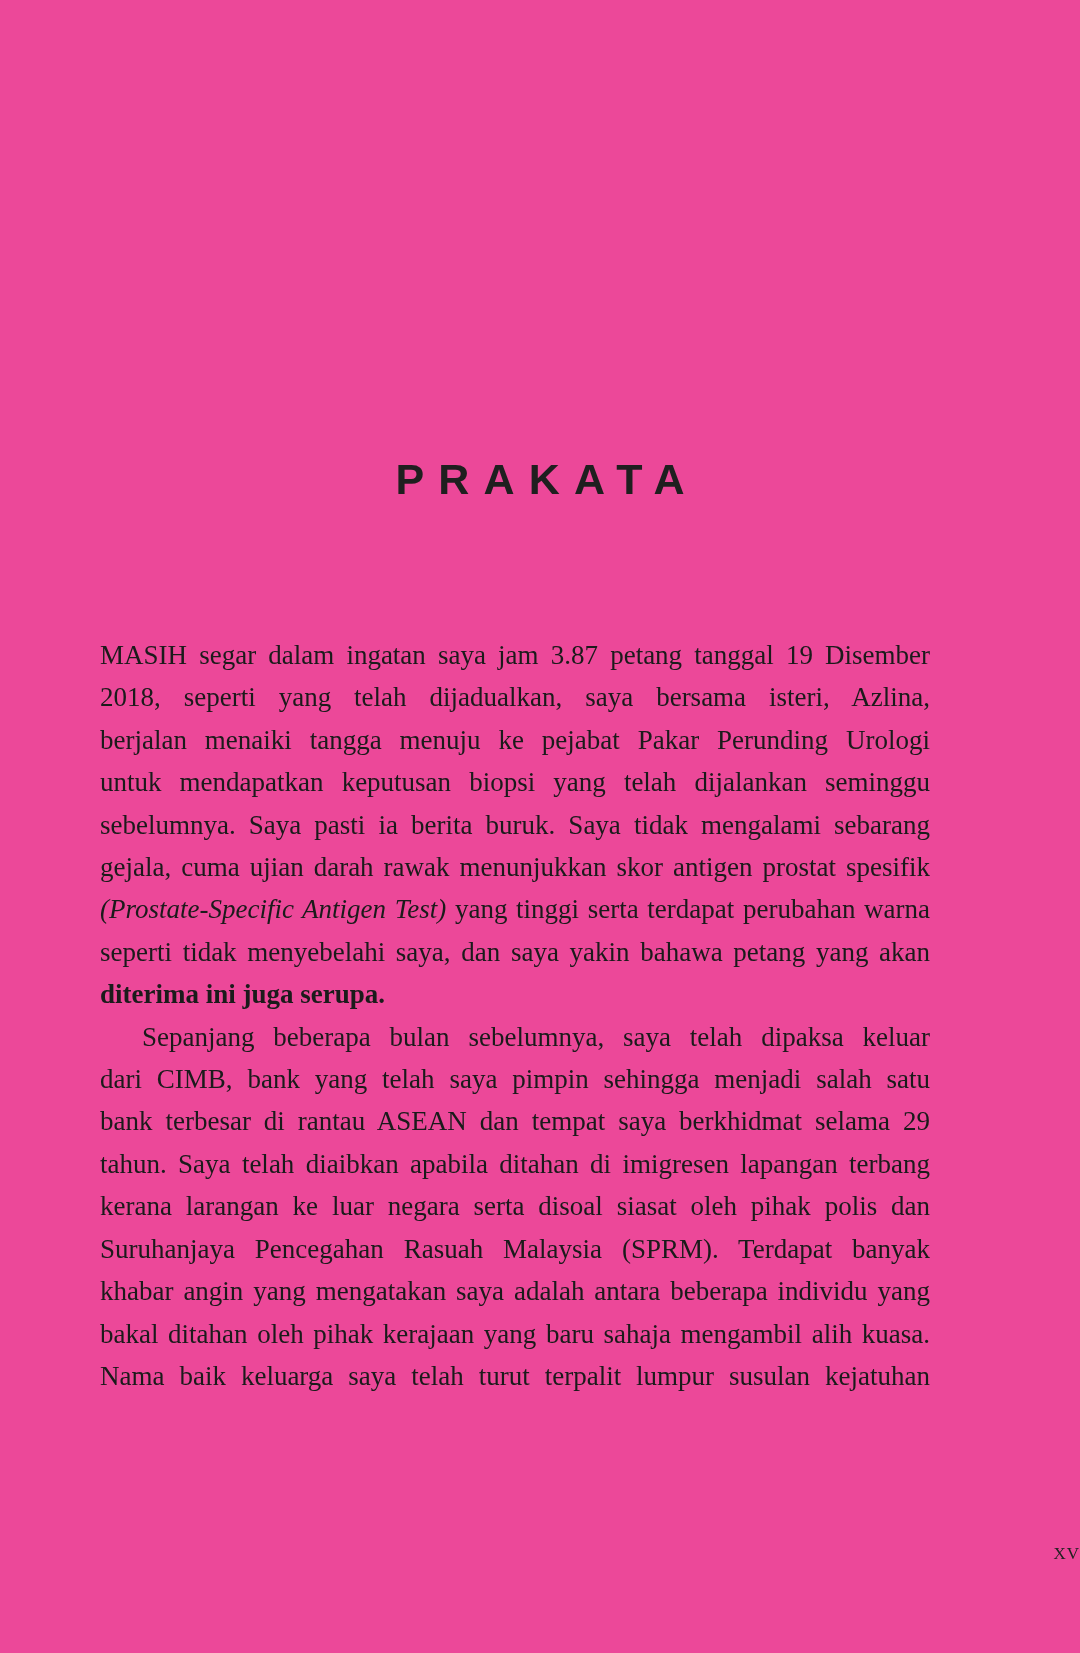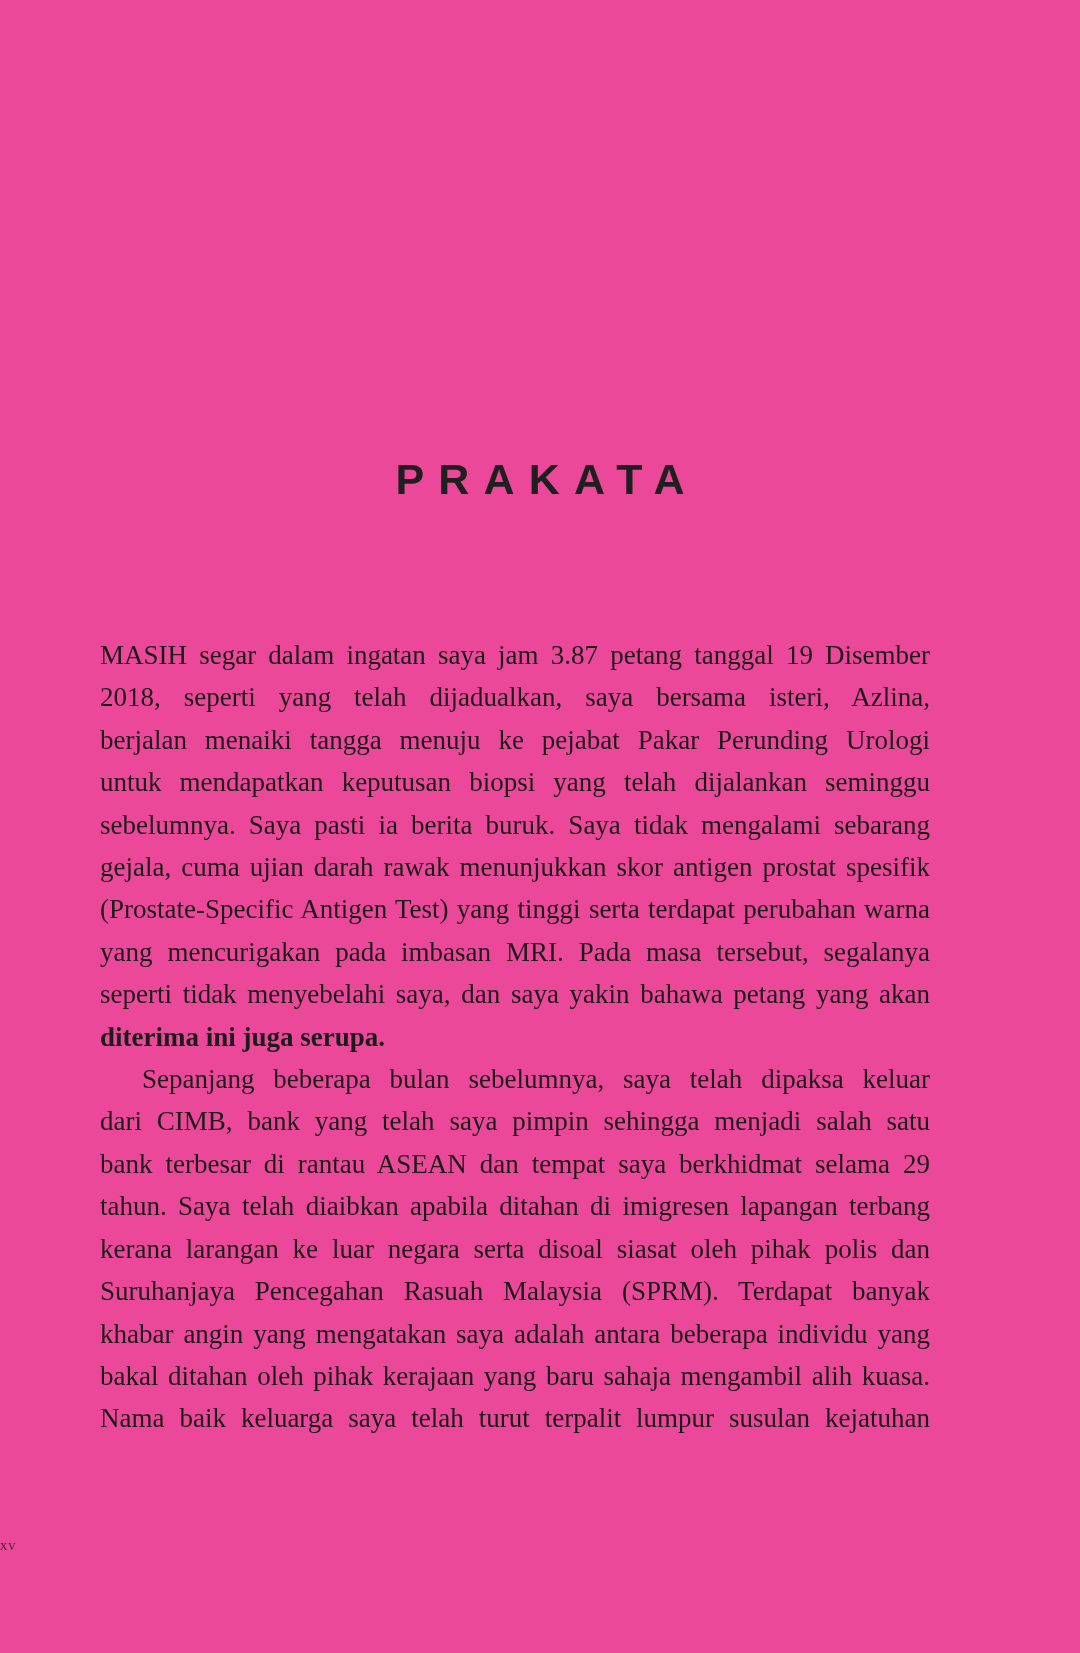--- a/index.html
+++ b/index.html
@@ -46,50 +46,50 @@
     text-align-last: justify;
   }
   .line.last {
     text-align-last: left;
     font-weight: bold;
   }
   .line.indent {
     text-indent: 42px;
   }
   .italic {
+    font-style: italic;
     margin-top: 30px;
   }
   .page-number {
     position: absolute;
     top: 1538px;
     left: 0;
     width: 100%;
-    text-align: left;
-    font-size: 14px;
+    text-align: right;
+    font-size: 24px;
     font-variant: small-caps;
     letter-spacing: 1px;
     color: #222222;
   }
 </style>
 </head>
 <body>
 
 <div class="page">
 
   <h1 class="chapter-title"><span>PRAKATA</span></h1>
 
   <div class="text-block">
       <div class="line">MASIH segar dalam ingatan saya jam 3.87 petang tanggal 19 Disember</div>
       <div class="line">2018, seperti yang telah dijadualkan, saya bersama isteri, Azlina,</div>
       <div class="line">berjalan menaiki tangga menuju ke pejabat Pakar Perunding Urologi</div>
       <div class="line">untuk mendapatkan keputusan biopsi yang telah dijalankan seminggu</div>
       <div class="line">sebelumnya. Saya pasti ia berita buruk. Saya tidak mengalami sebarang</div>
       <div class="line">gejala, cuma ujian darah rawak menunjukkan skor antigen prostat spesifik</div>
       <div class="line"><span class="italic">(Prostate-Specific Antigen Test)</span><span> yang tinggi serta terdapat perubahan warna</span></div>
-      <div class="line">yang mencurigakan pada imbasan MRI. Pada masa tersebut, segalanya</div>
       <div class="line">seperti tidak menyebelahi saya, dan saya yakin bahawa petang yang akan</div>
       <div class="line last">diterima ini juga serupa.</div>
       <div class="line indent">Sepanjang beberapa bulan sebelumnya, saya telah dipaksa keluar</div>
       <div class="line">dari CIMB, bank yang telah saya pimpin sehingga menjadi salah satu</div>
       <div class="line">bank terbesar di rantau ASEAN dan tempat saya berkhidmat selama 29</div>
       <div class="line">tahun. Saya telah diaibkan apabila ditahan di imigresen lapangan terbang</div>
       <div class="line">kerana larangan ke luar negara serta disoal siasat oleh pihak polis dan</div>
       <div class="line">Suruhanjaya Pencegahan Rasuah Malaysia (SPRM). Terdapat banyak</div>
       <div class="line">khabar angin yang mengatakan saya adalah antara beberapa individu yang</div>
       <div class="line">bakal ditahan oleh pihak kerajaan yang baru sahaja mengambil alih kuasa.</div>

